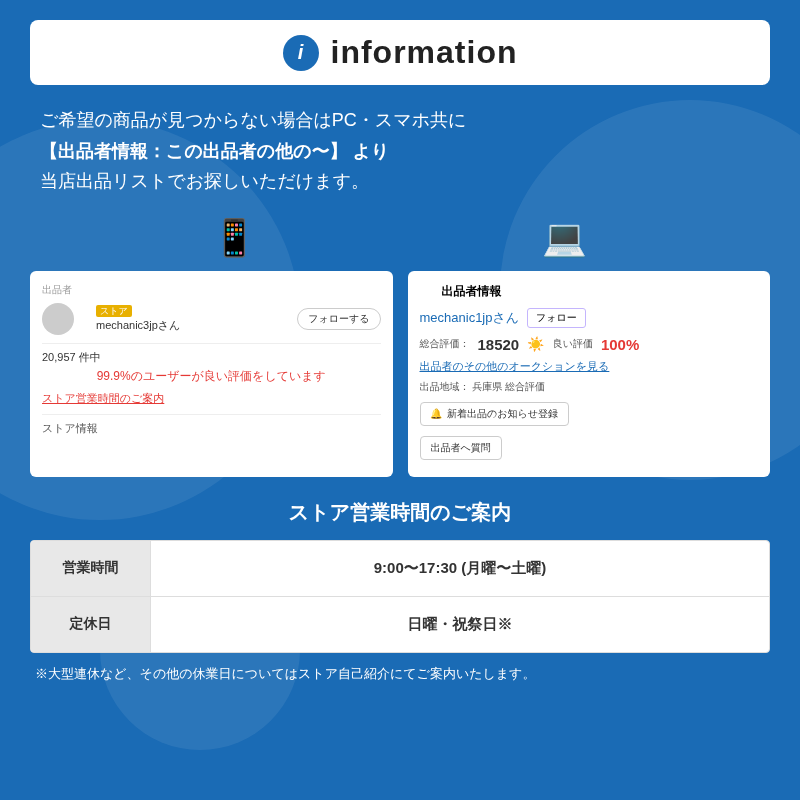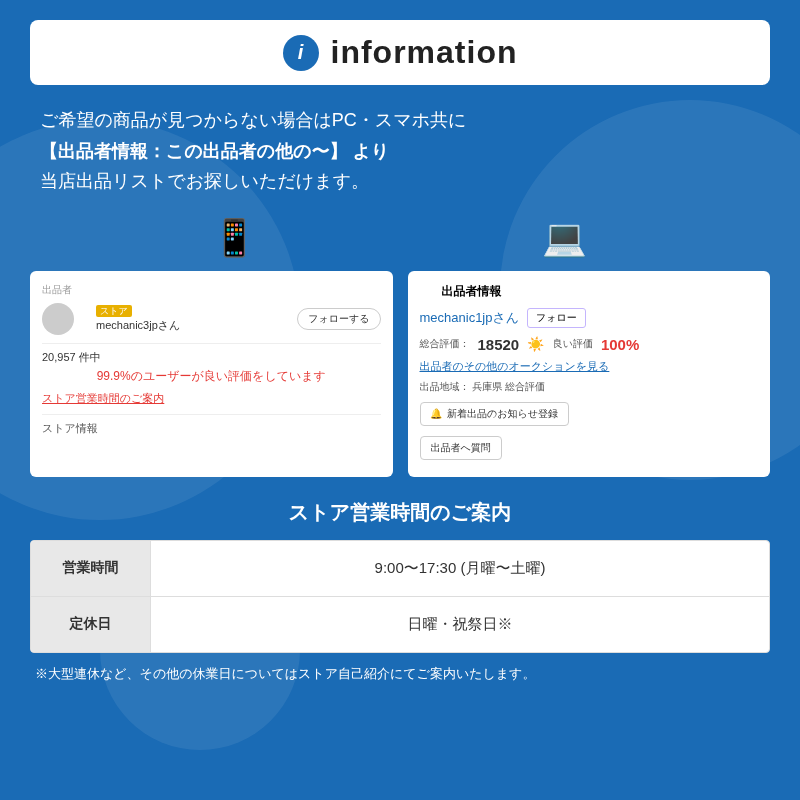--- a/index.html
+++ b/index.html
@@ -214,21 +214,21 @@
       color: #333;
       min-width: 120px;
       display: flex;
       align-items: center;
       justify-content: center;
       border-right: 1px solid #ddd;
     }
     .hours-value {
       padding: 18px 24px;
       font-size: 15px;
-      font-weight: normal;
+      font-weight: bold;
       color: #333;
       display: flex;
       align-items: center;
       justify-content: center;
       flex: 1;
     }
     .note-text {
       color: white;
       font-size: 13px;
       text-align: left;

